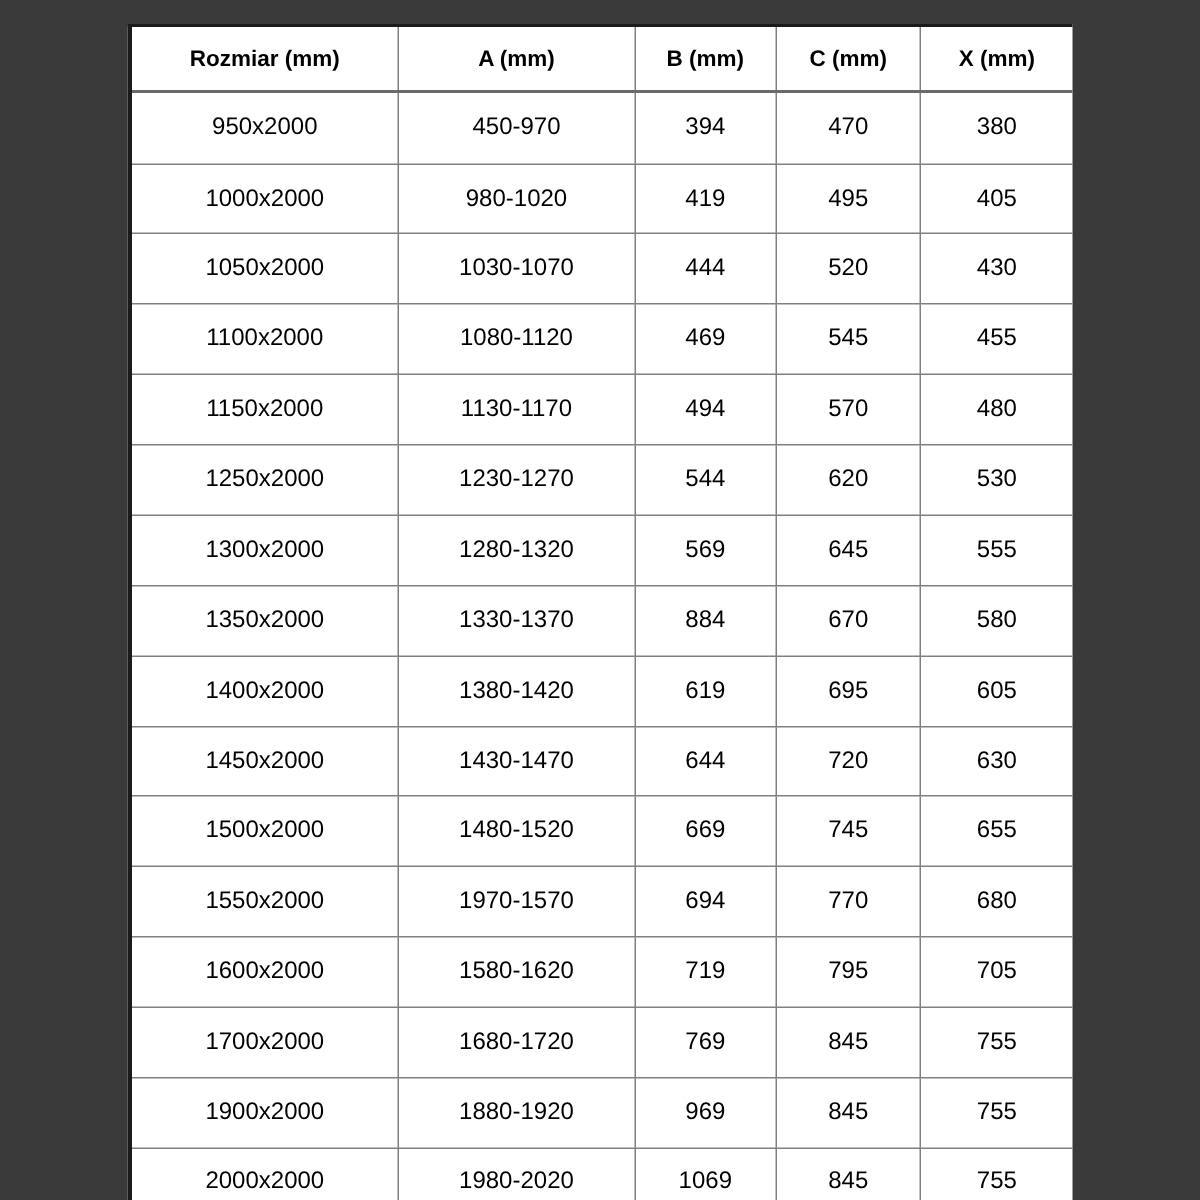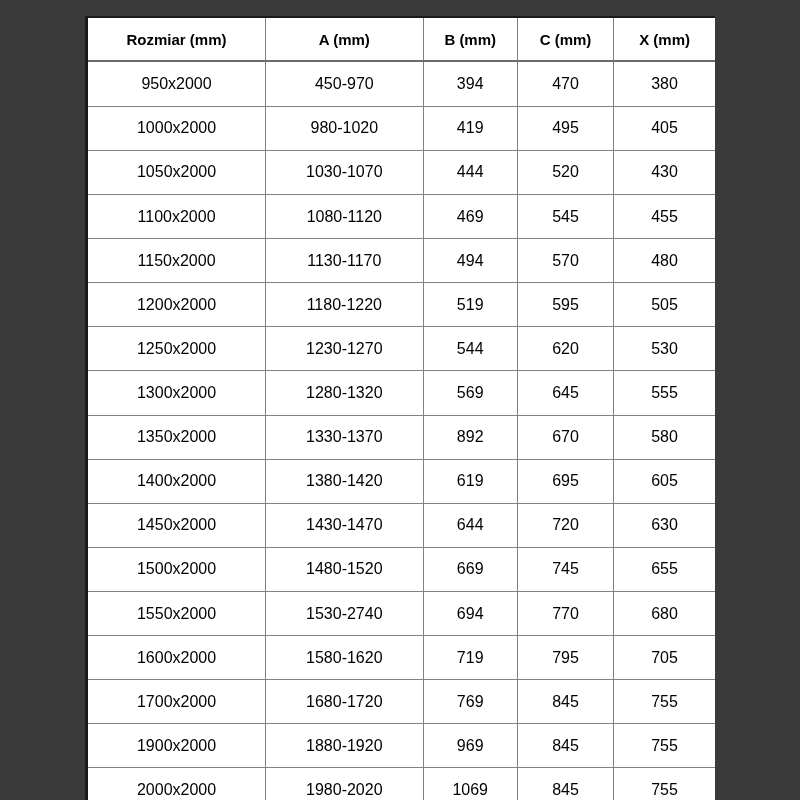--- a/index.html
+++ b/index.html
@@ -107,44 +107,37 @@
           <td>455</td>
         </tr>
         <tr>
           <td>1150x2000</td>
           <td>1130-1170</td>
           <td>494</td>
           <td>570</td>
           <td>480</td>
         </tr>
         <tr>
-          <td>1200x2000</td>
-          <td>1180-1220</td>
-          <td>519</td>
-          <td>595</td>
-          <td>505</td>
-        </tr>
-        <tr>
           <td>1250x2000</td>
           <td>1230-1270</td>
           <td>544</td>
           <td>620</td>
           <td>530</td>
         </tr>
         <tr>
           <td>1300x2000</td>
           <td>1280-1320</td>
           <td>569</td>
           <td>645</td>
           <td>555</td>
         </tr>
         <tr>
           <td>1350x2000</td>
           <td>1330-1370</td>
-          <td>892</td>
+          <td>884</td>
           <td>670</td>
           <td>580</td>
         </tr>
         <tr>
           <td>1400x2000</td>
           <td>1380-1420</td>
           <td>619</td>
           <td>695</td>
           <td>605</td>
         </tr>
@@ -157,21 +150,21 @@
         </tr>
         <tr>
           <td>1500x2000</td>
           <td>1480-1520</td>
           <td>669</td>
           <td>745</td>
           <td>655</td>
         </tr>
         <tr>
           <td>1550x2000</td>
-          <td>1530-2740</td>
+          <td>1970-1570</td>
           <td>694</td>
           <td>770</td>
           <td>680</td>
         </tr>
         <tr>
           <td>1600x2000</td>
           <td>1580-1620</td>
           <td>719</td>
           <td>795</td>
           <td>705</td>

